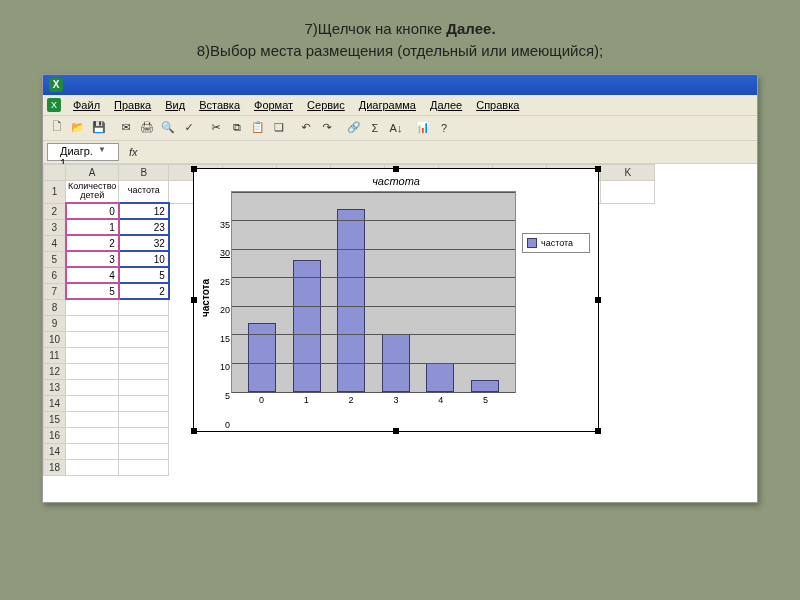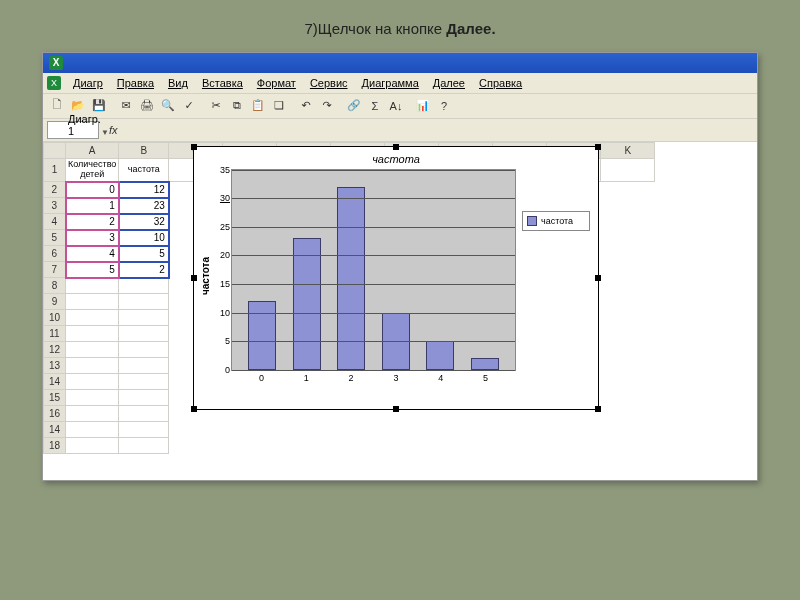--- a/index.html
+++ b/index.html
@@ -88,28 +88,28 @@
   .sep { width: 5px; }
   .namebox-row {
     display: flex;
     align-items: center;
     padding: 2px 4px;
     gap: 4px;
     border-bottom: 1px solid #d4d0c8;
     font-size: 11px;
   }
   .namebox {
-    width: 52px;
+    width: 72px;
     height: 18px;
     background: #fff;
     border: 1px solid #999;
-    padding: 1px 20px;
+    padding: 1px 12px;
     font-size: 11px;
     display: flex;
-    align-items: flex-end;
+    align-items: flex-start;
     justify-content: space-between;
   }
   .namebox .arrow { font-size: 8px; color: #555; }
   .fx { font-style: italic; font-weight: normal; color: #333; padding: 0 6px; }
   .grid-area {
     background: #fff;
     position: relative;
     height: 338px;
     overflow: hidden;
   }
@@ -192,20 +192,21 @@
     left: 0; right: 0;
     border-top: 1px solid #555;
   }
   .ytick {
     position: absolute;
     left: -18px;
     width: 16px;
     text-align: right;
     font-size: 9px;
     transform: translateY(-50%);
+    margin-top: 33px;
   }
   .bars {
     position: absolute;
     inset: 0;
     display: flex;
     align-items: flex-end;
     justify-content: space-around;
     padding: 0 8px;
   }
   .bar {
@@ -241,30 +242,31 @@
   }
   .legend .sw { width: 10px; height: 10px; background: #8d92d4; border: 1px solid #3b3b6a; }
 </style>
 </head>
 <body>
 
 <div class="slide-text">
   <div>
     <span>7)Щелчок на кнопке </span><span class="bold">Далее.</span>
   </div>
+  <div>8)Выбор места размещения (отдельный или имеющийся);</div>
 </div>
 
 <div class="excel-window">
   <div class="titlebar">
     <span class="xicon">X</span>
   </div>
 
   <div class="menubar">
     <span class="xicon2">X</span>
-    <span><u>Диагр</u></span>
+    <span><u>Файл</u></span>
     <span><u>Правка</u></span>
     <span><u>Вид</u></span>
     <span><u>Вставка</u></span>
     <span><u>Формат</u></span>
     <span><u>Сервис</u></span>
     <span><u>Диаграмма</u></span>
     <span><u>Далее</u></span>
     <span><u>Справка</u></span>
   </div>
 

